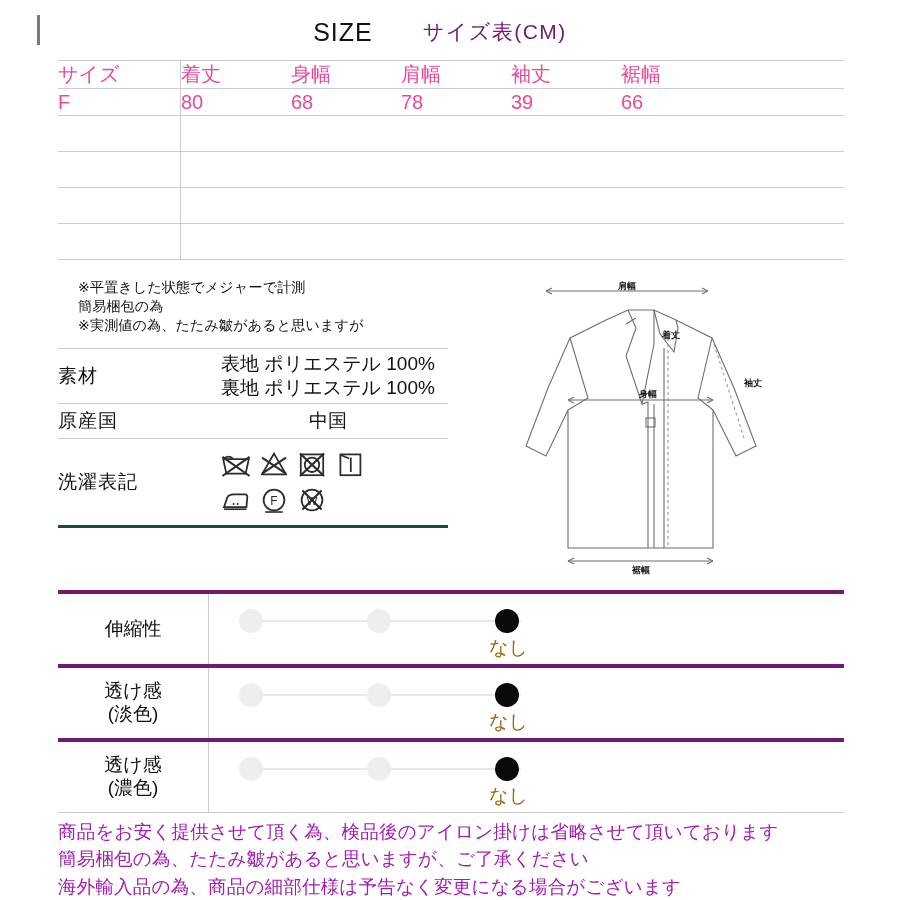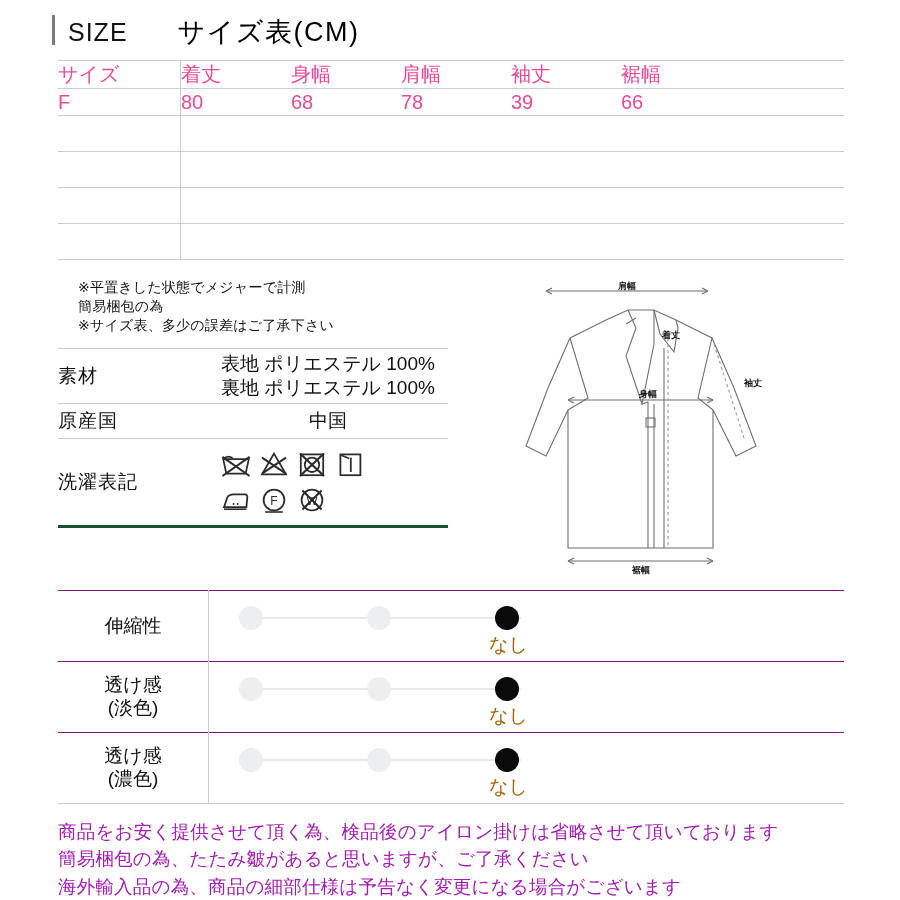--- a/index.html
+++ b/index.html
@@ -18,46 +18,47 @@
   .page {
     position: relative;
     width: 900px;
     height: 900px;
     box-sizing: border-box;
   }
 
   
   .header {
     position: absolute;
-    left: 58px;
+    left: 43px;
     top: 12px;
     width: 784px;
     height: 40px;
     display: flex;
     align-items: center;
+    justify-content: center;
   }
   .header-bar {
     position: absolute;
     left: -6px;
     top: 3px;
     width: 3px;
     height: 30px;
     background: #7a7a7a;
   }
   .header-size {
     font-size: 25px;
     letter-spacing: 1px;
     color: #111;
     margin-left: 10px;
   }
   .header-jp {
-    font-size: 27px;
+    font-size: 21px;
     margin-left: 50px;
     letter-spacing: 1.5px;
-    color: #000000;
+    color: #701a75;
   }
 
   
   .size-table {
     position: absolute;
     left: 58px;
     top: 60px;
     width: 786px;
     border-collapse: collapse;
     table-layout: fixed;
@@ -145,21 +146,21 @@
   
   .ratings {
     position: absolute;
     left: 58px;
     top: 590px;
     width: 786px;
     border-collapse: collapse;
     table-layout: fixed;
   }
   .ratings td {
-    border-top: 1px solid #701a75;
+    border-top: 4px solid #701a75;
     padding: 0;
     height: 70px;
     vertical-align: middle;
   }
   .ratings tr:last-child td { border-bottom: 1px solid #c9cdd2; }
   .rate-key {
     width: 150px;
     text-align: center;
     font-size: 19px;
     line-height: 1.2;
@@ -280,21 +281,21 @@
           <td class="cell"></td>
         <td class="cell"></td>
           <td class="spacer"></td>
       </tr>
     </tbody>
   </table>
 
   <div class="notes">
     <div>※平置きした状態でメジャーで計測</div>
     <div>簡易梱包の為</div>
-    <div>※サイズ表、多少の誤差はご了承下さい</div>
+    <div>※実測値の為、たたみ皺があると思いますが</div>
   </div>
 
   <table class="spec-table">
     <tbody>
       <tr class="row-material">
         <td class="spec-key">素材</td>
         <td class="spec-val">
           <div>表地 ポリエステル 100%</div>
           <div>裏地 ポリエステル 100%</div>
         </td>

